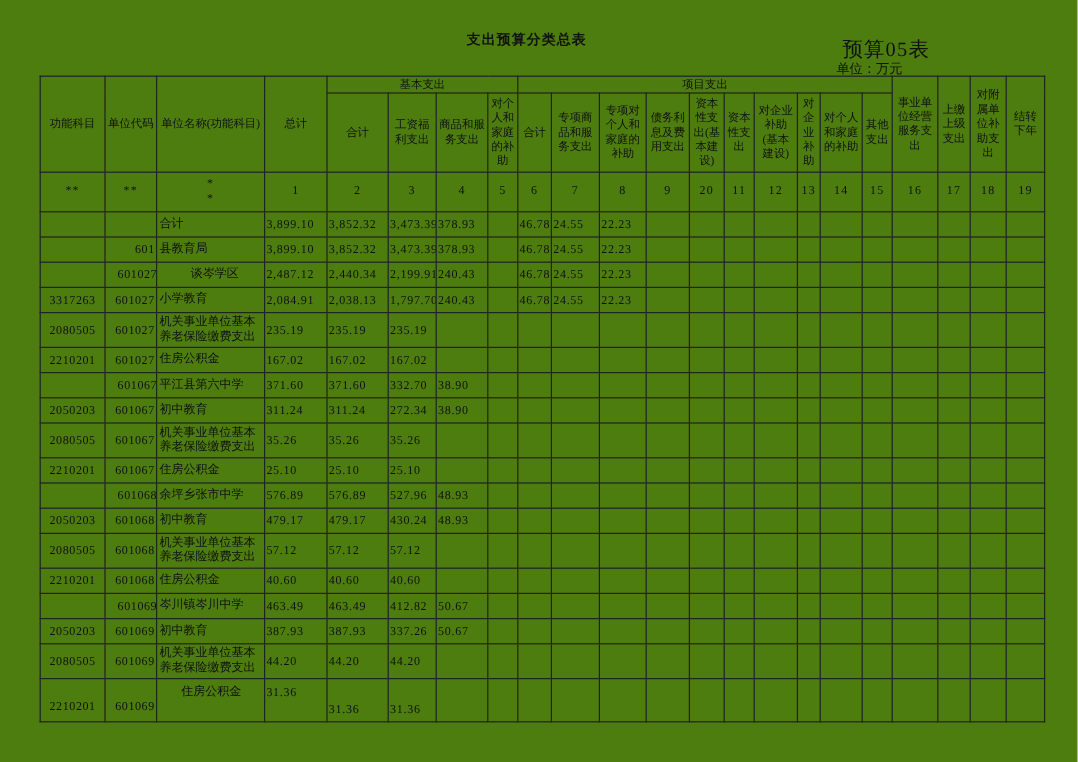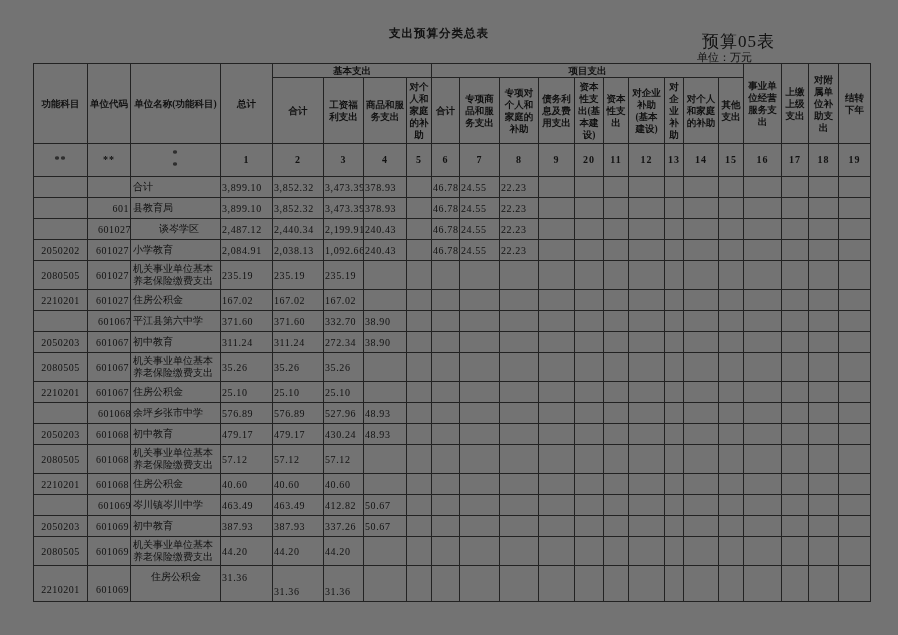--- a/index.html
+++ b/index.html
@@ -1,32 +1,32 @@
 <!DOCTYPE html>
 <html><head>
 <meta charset="utf-8">
 <style>
   html,body{margin:0;padding:0;background:#fff;}
   .page{
-    position:relative;width:898px;height:635px;background:#737373;
+    position:relative;width:898px;height:635px;background:#4d7c0f;
     font-family:"Liberation Serif","DejaVu Serif",serif;color:#111;overflow:hidden;
   }
   .title{
     position:absolute;top:26px;left:0;width:878px;text-align:center;
     font-size:11.5px;font-weight:bold;letter-spacing:1px;
   }
   .form-no{position:absolute;top:30px;left:702px;font-size:17px;letter-spacing:1px;}
   .unit-label{position:absolute;top:50px;left:697px;font-size:11px;text-align:center;}
   table{
     position:absolute;left:33px;top:63px;width:837px;
     border-collapse:collapse;table-layout:fixed;
   }
   th,td{border:1px solid #222;overflow:hidden;}
   th{
-    font-weight:bold;vertical-align:middle;
+    font-weight:normal;vertical-align:middle;
     font-size:9.5px;line-height:12px;padding:0 2px;word-break:break-all;
   }
   th.nowrap{white-space:nowrap;word-break:keep-all;padding:0 1px;margin-left:32px;}
   tr.group{height:14px;}
   tr.sub{height:66px;}
   tr.codes{height:33px;}
   tr.codes th{white-space:pre-line;font-size:10px;letter-spacing:1px;}
   tbody tr{height:21px;}
   tbody tr.tall{height:29px;}
   td{font-size:10px;vertical-align:middle;padding:0 1px;}
@@ -197,26 +197,26 @@
           <td class="num v11"></td>
           <td class="num v12"></td>
           <td class="num v13"></td>
           <td class="num v14"></td>
           <td class="num v15"></td>
           <td class="num v16"></td>
           <td class="num v17"></td>
           <td class="num v18"></td>
         </tr>
         <tr>
-          <td class="func">2050202</td>
+          <td class="func">3317263</td>
           <td class="code">601027</td>
           <td class="name">小学教育</td>
           <td class="num v0">2,084.91</td>
           <td class="num v1">2,038.13</td>
-          <td class="num v2">1,092.66</td>
+          <td class="num v2">1,797.70</td>
           <td class="num v3">240.43</td>
           <td class="num v4"></td>
           <td class="num v5">46.78</td>
           <td class="num v6">24.55</td>
           <td class="num v7">22.23</td>
           <td class="num v8"></td>
           <td class="num v9"></td>
           <td class="num v10"></td>
           <td class="num v11"></td>
           <td class="num v12"></td>

